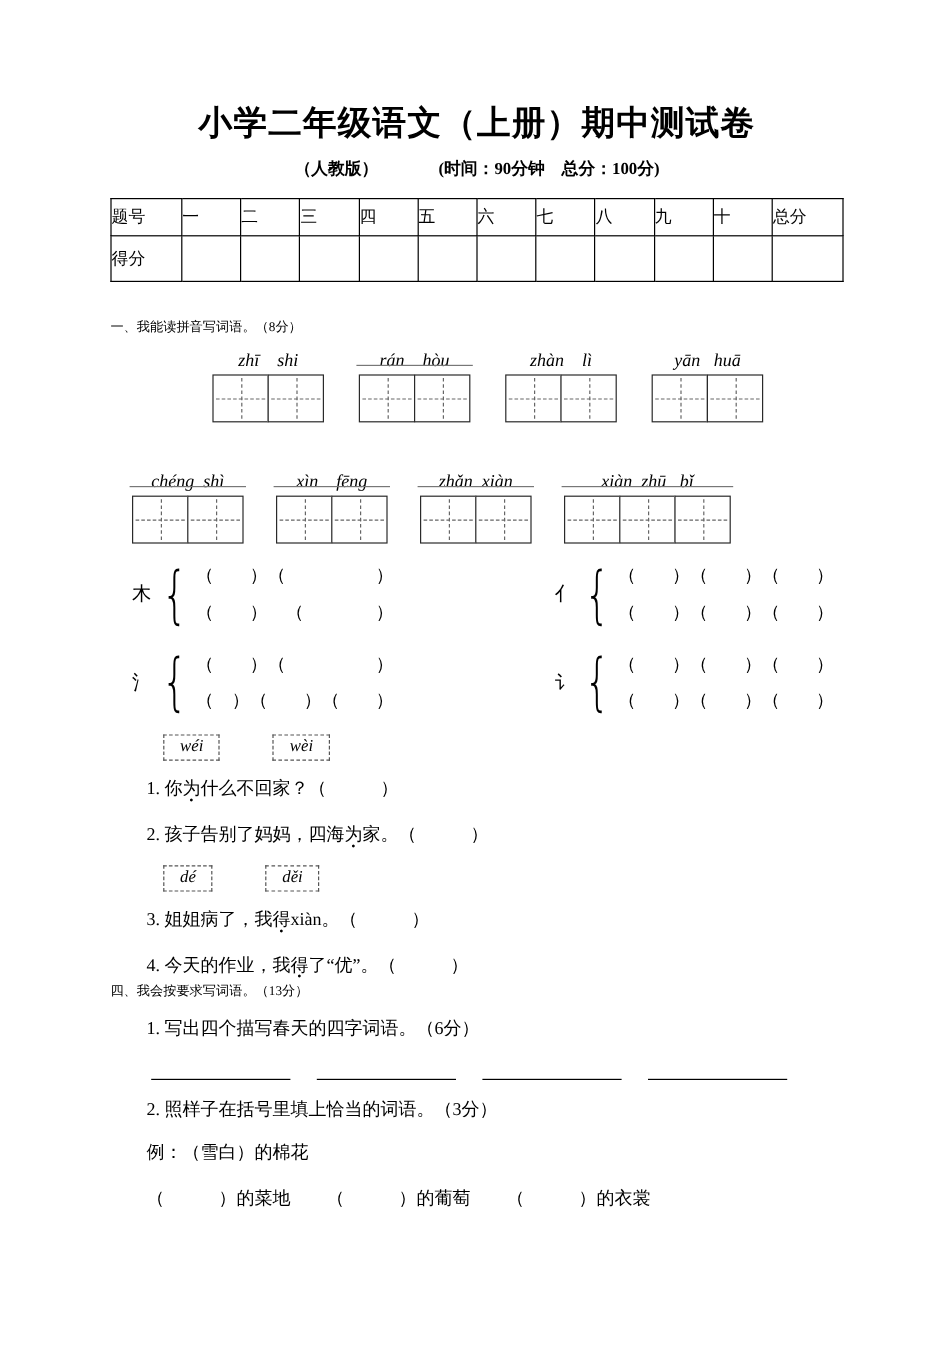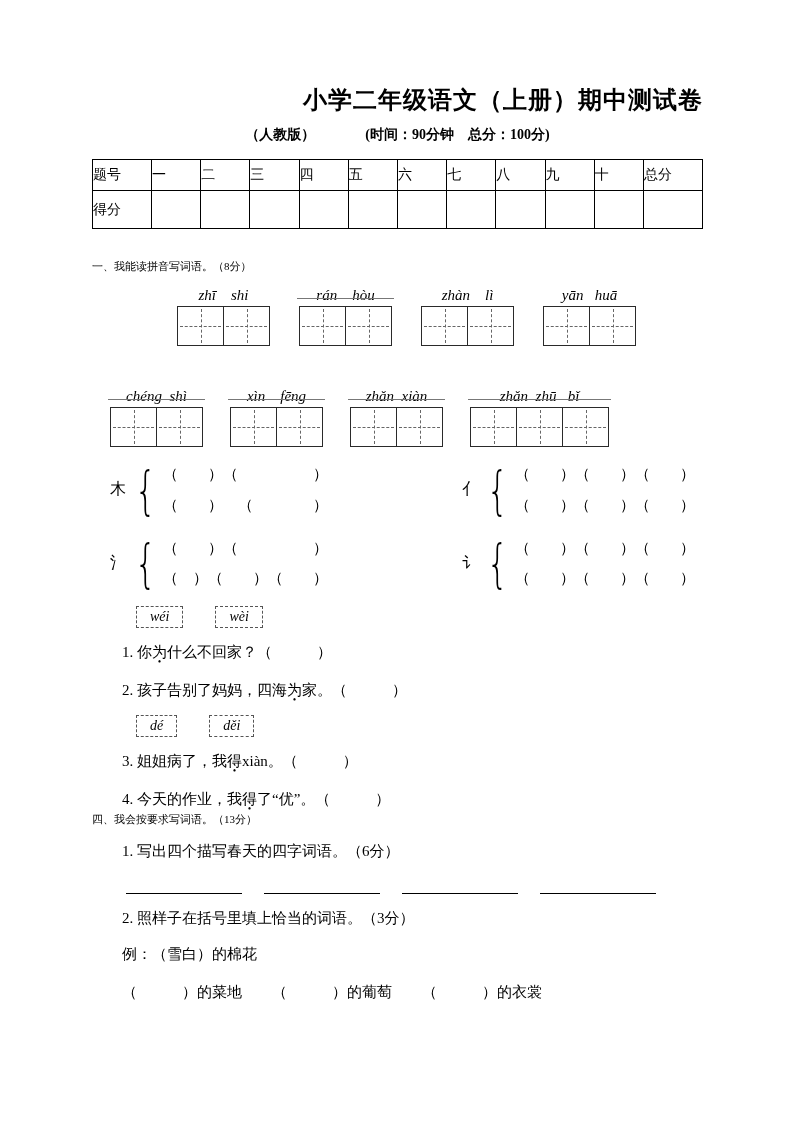--- a/index.html
+++ b/index.html
@@ -2,21 +2,21 @@
 <html><head>
 <meta charset="utf-8">
 <style>
   html,body{margin:0;padding:0;background:#ffffff;}
   .page{
     position:relative;width:793px;height:1122px;box-sizing:border-box;
     padding:84px 90px 30px 92px;background:#fff;color:#000;
     font-family:"Liberation Serif","DejaVu Serif",serif;font-size:15px;
     overflow:hidden;
   }
-  .title{margin:0;text-align:right;font-size:24px;font-weight:bold;letter-spacing:1px;}
+  .title{margin:0;text-align:center;font-size:28px;font-weight:bold;letter-spacing:1px;}
   .subtitle{display:flex;justify-content:center;gap:50px;font-weight:bold;font-size:14px;margin-top:10px;}
 
   table.score{border-collapse:collapse;width:100%;margin-top:15px;table-layout:fixed;}
   table.score td{border:1px solid #000;font-size:14px;height:30px;padding:0;}
   table.score tr.score-row td{height:37px;}
   table.score td.wide{width:9.5%;}
 
   .sec-heading{font-size:11px;}
   .s1-heading{margin-top:30px;}
 
@@ -33,21 +33,21 @@
   .tian-cell::after{content:"";position:absolute;top:2px;bottom:2px;left:50%;border-left:1px dashed #666;}
 
   .s2-heading{margin-top:46px;}
   .radical-grid{display:grid;grid-template-columns:352px auto;row-gap:12px;margin-top:12px;padding-left:16px;}
   .radical-group{display:flex;align-items:center;}
   .radical{width:20px;text-align:center;font-size:16px;flex:none;}
   .brace{font-family:"DejaVu Sans",sans-serif;font-size:52px;font-weight:300;line-height:1;transform:scaleX(.65);margin:0 1px;flex:none;}
   .rg-line{white-space:pre;line-height:2.05;font-size:15px;}
 
   .s3-heading{margin-top:16px;}
-  .pron-row{display:flex;gap:32px;margin:12px 0 0 44px;}
+  .pron-row{display:flex;gap:44px;margin:12px 0 0 44px;}
   .pron-box{border:1px dashed #555;padding:2px 13px;font-style:italic;font-size:14px;background:#fff;}
   .s3-item{margin:12px 0 0 30px;line-height:1.7;}
   .dot-char{position:relative;}
   .dot-char::after{content:"•";position:absolute;left:50%;transform:translateX(-50%);bottom:-10px;font-size:10px;}
 
   .s4-heading{}
   .s4-sub{margin:15px 0 0 30px;}
   .blank-row{display:flex;gap:22px;margin:32px 0 2px 34px;}
   .blank{width:116px;height:0;border-bottom:1.5px solid #000;}
   .example{margin:17px 0 0 30px;}
@@ -146,21 +146,21 @@
       </div>
     </div>
     <div class="word-group ruled">
       <div class="pinyin">zhǎn  xiàn</div>
       <div class="tian-grid">
         <div class="tian-cell"></div>
         <div class="tian-cell"></div>
       </div>
     </div>
     <div class="word-group ruled">
-      <div class="pinyin">zhǎn  zhū   bǐ</div>
+      <div class="pinyin">xiàn  zhū   bǐ</div>
       <div class="tian-grid">
         <div class="tian-cell"></div>
         <div class="tian-cell"></div>
         <div class="tian-cell"></div>
       </div>
     </div>
   </div>
 
 
   <div class="radical-grid">

